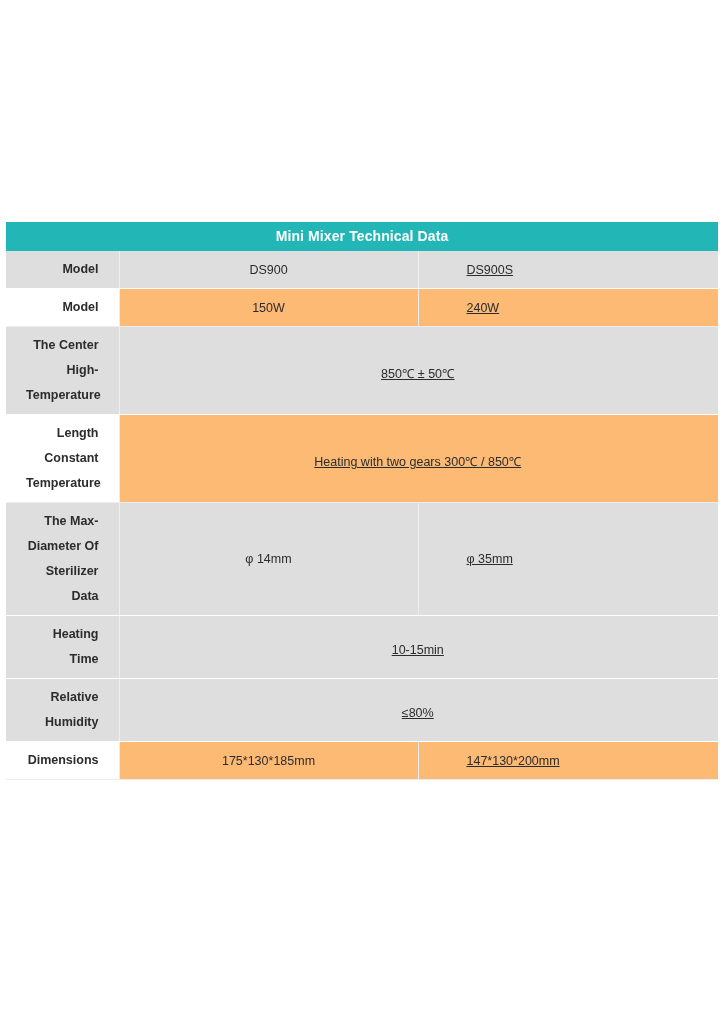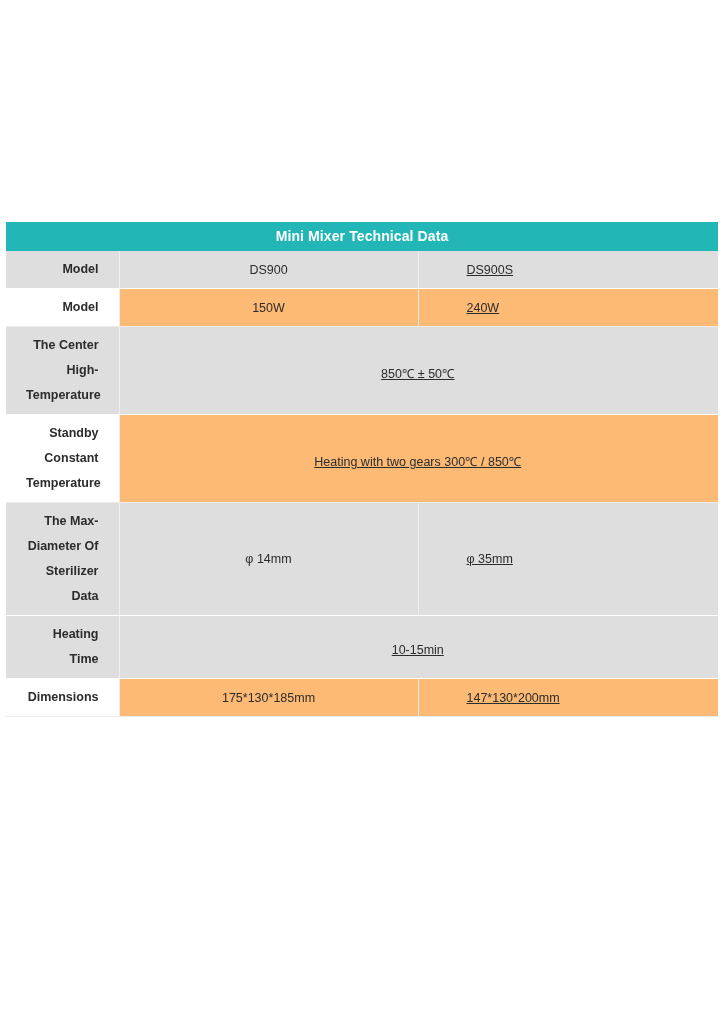--- a/index.html
+++ b/index.html
@@ -123,32 +123,36 @@
         <tr class="band-white h-sm">
           <td class="label-cell">Model</td>
           <td class="val-a">150W</td>
           <td class="val-b">240W</td>
         </tr>
         <tr class="band-gray h-md">
           <td class="label-cell">The Center High-Temperature</td>
           <td class="val-merged" colspan="2">850℃ ± 50℃</td>
         </tr>
         <tr class="band-white h-md">
-          <td class="label-cell">Standby Constant Temperature</td>
+          <td class="label-cell">Length Constant Temperature</td>
           <td class="val-merged" colspan="2">Heating with two gears 300℃ / 850℃</td>
         </tr>
         <tr class="band-gray h-lg">
           <td class="label-cell">The Max-Diameter Of Sterilizer Data</td>
           <td class="val-a">φ 14mm</td>
           <td class="val-b">φ 35mm</td>
         </tr>
         <tr class="band-gray h-sm">
           <td class="label-cell">Heating Time</td>
           <td class="val-merged" colspan="2">10-15min</td>
         </tr>
+        <tr class="band-gray h-sm">
+          <td class="label-cell">Relative Humidity</td>
+          <td class="val-merged" colspan="2">≤80%</td>
+        </tr>
         <tr class="band-white h-sm">
           <td class="label-cell">Dimensions</td>
           <td class="val-a">175*130*185mm</td>
           <td class="val-b">147*130*200mm</td>
         </tr>
       </tbody>
   </table>
 </div>
 
 </body></html>

